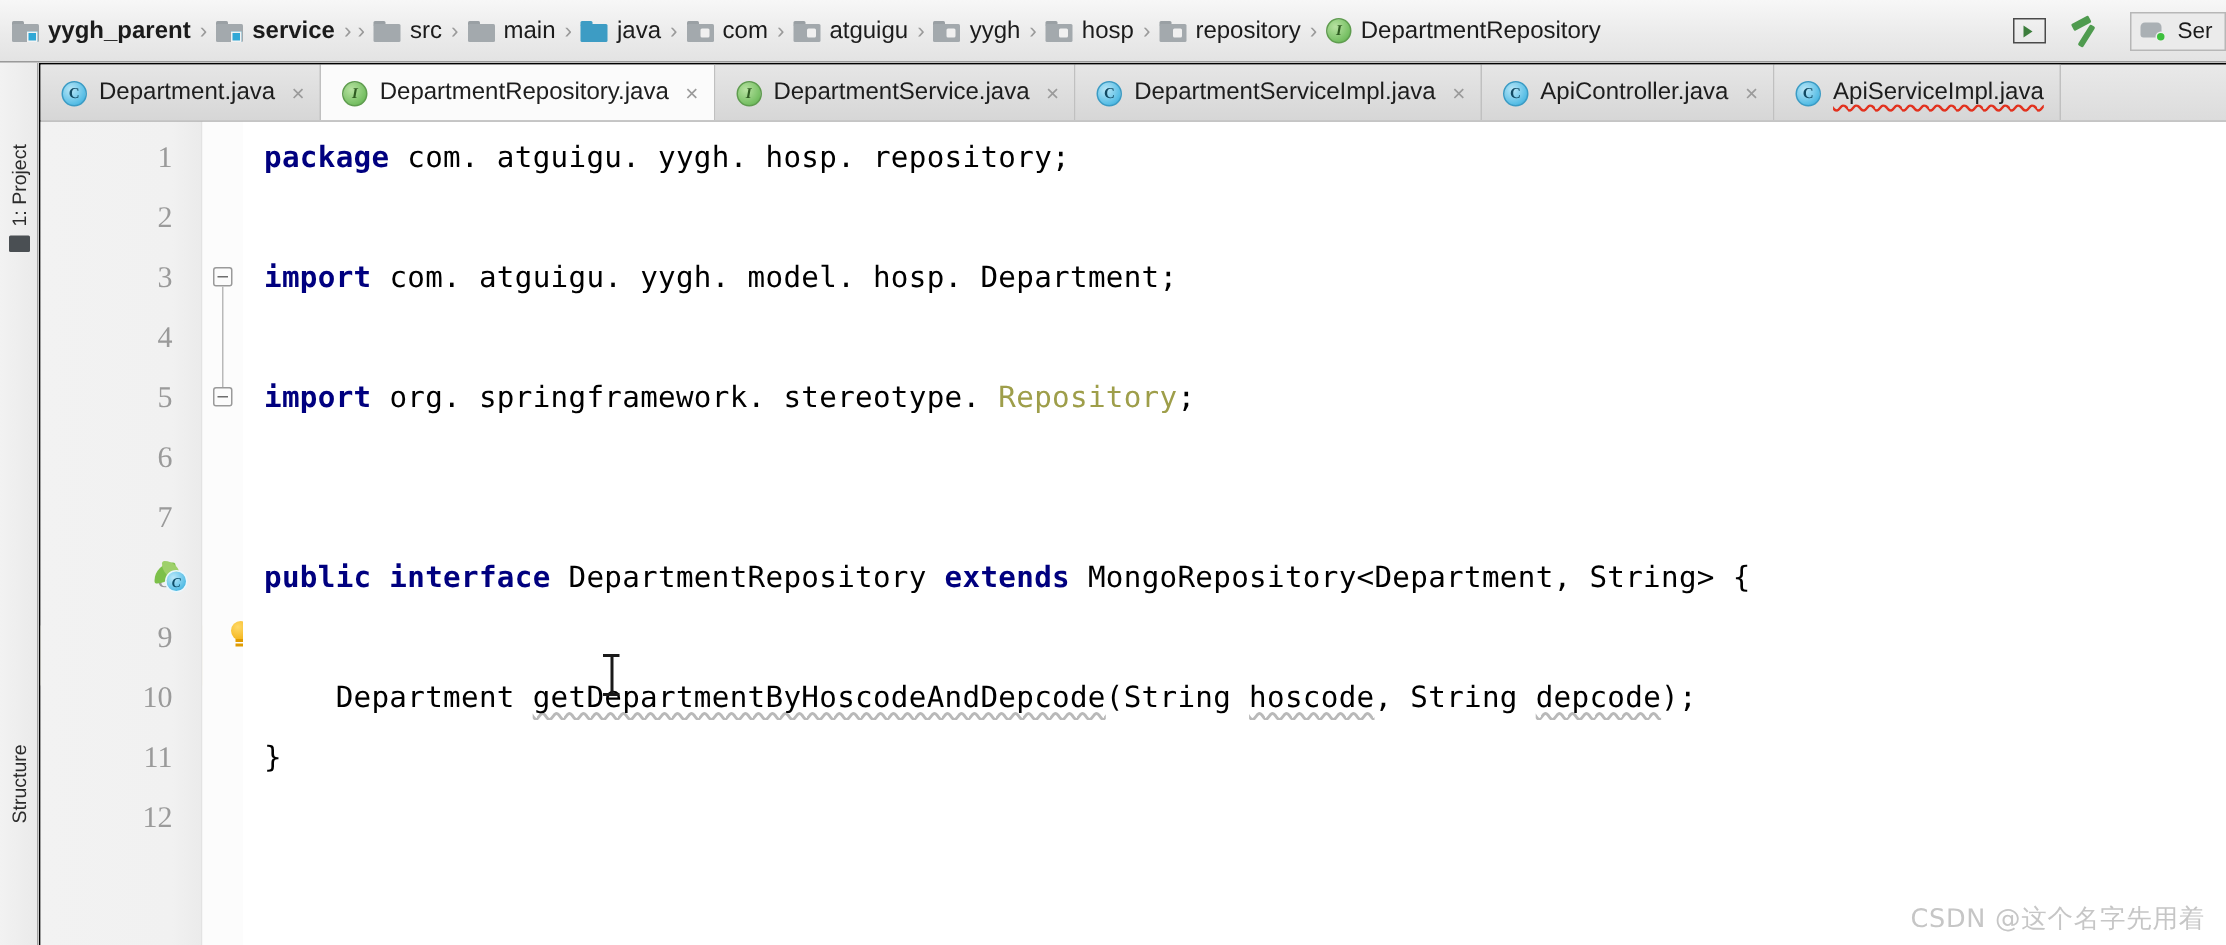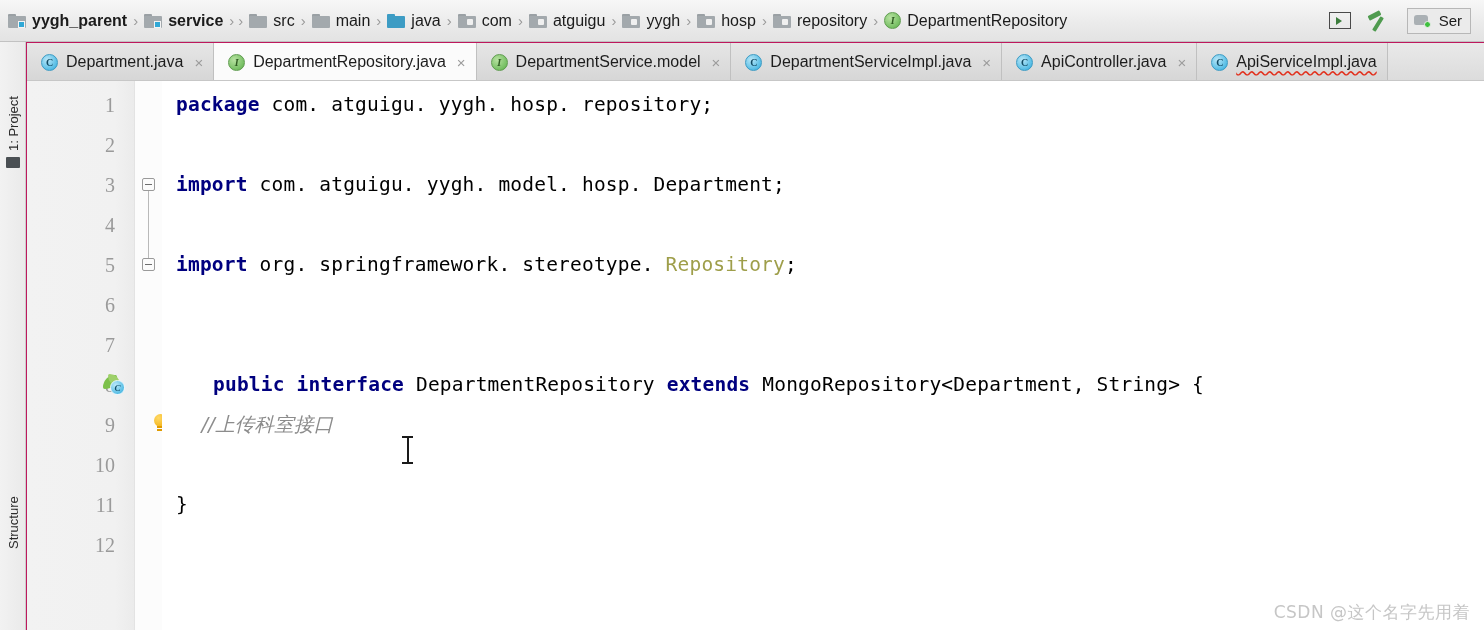--- a/index.html
+++ b/index.html
@@ -2,21 +2,21 @@
 <html><head>
 <meta charset="utf-8">
 <style>
   * { margin:0; padding:0; box-sizing:border-box; }
   html,body { width:1484px; height:630px; overflow:hidden; }
   body {
     font-family:"Liberation Sans", sans-serif;
     background:#f2f2f2;
     -webkit-font-smoothing:antialiased;
   }
-  #app { position:relative; width:1484px; height:630px; background:#be185d; }
+  #app { position:relative; width:1484px; height:630px; background:#000000; }
 
   
   .navbar {
     position:absolute; left:0; top:0; width:1484px; height:42px;
     background:linear-gradient(to bottom,#f7f7f7 0%,#ebebeb 55%,#e3e3e3 100%);
     border-bottom:1px solid #c2c2c2;
     display:flex; align-items:center; padding-left:4px;
     white-space:nowrap;
   }
   .crumb {
@@ -54,21 +54,21 @@
   .ico-class {
     width:17px; height:17px; border-radius:50%;
     background:radial-gradient(circle at 35% 32%,#b8e6f7 0%,#56bde5 70%,#2f9fce 100%);
     border:1px solid #3b9bc4;
     color:#124a63; font-size:10px; font-weight:bold;
     display:flex; align-items:center; justify-content:center;
     font-family:"Liberation Serif", serif;
   }
 
   .nav-spacer { flex:1 1 auto; }
-  .nav-tools { display:flex; align-items:center; gap:12px; padding-right:13px; }
+  .nav-tools { display:flex; align-items:center; gap:12px; padding-right:0; }
   .tool-btn { width:26px; height:22px; display:flex; align-items:center; justify-content:center; }
   .runcfg-box { width:22px; height:17px; border:1.5px solid #4a4a4a; position:relative; }
   .runcfg-box:after {
     content:""; position:absolute; left:6px; top:4px;
     border-left:6px solid #3c7d3c; border-top:4px solid transparent; border-bottom:4px solid transparent;
   }
   .hammer { position:relative; width:22px; height:20px; }
   .hammer .handle { position:absolute; left:9px; top:5px; width:4px; height:16px;
     background:#4f9b4f; transform:rotate(32deg); border-radius:1px; }
   .hammer .head { position:absolute; left:1px; top:2px; width:13px; height:5px;
@@ -368,21 +368,21 @@
     </div>
 
     <div class="etab active">
       <span class="ico ico-iface">I</span>
       <span class="tlabel">DepartmentRepository.java</span>
       <span class="close">×</span>
     </div>
 
     <div class="etab">
       <span class="ico ico-iface">I</span>
-      <span class="tlabel">DepartmentService.model</span>
+      <span class="tlabel">DepartmentService.java</span>
       <span class="close">×</span>
     </div>
 
     <div class="etab">
       <span class="ico ico-class">C</span>
       <span class="tlabel">DepartmentServiceImpl.java</span>
       <span class="close">×</span>
     </div>
 
     <div class="etab">
@@ -430,22 +430,22 @@
         <div class="fold" style="top: 97px;"></div>
         <div class="foldline" style="top: 110px; height: 74px;"></div>
         <div class="foldend" style="top: 177px;"></div>
       </div>
     <div class="code" id="codearea">
         <div class="codeline" style="top: 4px;"><span class="kw">package </span><span class="plain">com. atguigu. yygh. hosp. repository;</span></div>
         <div class="codeline" style="top: 44px;"></div>
         <div class="codeline" style="top: 84px;"><span class="kw">import </span><span class="plain">com. atguigu. yygh. model. hosp. Department;</span></div>
         <div class="codeline" style="top: 164px; text-align: right;"><span class="kw">import </span><span class="plain">org. springframework. stereotype. </span><span class="anno">Repository</span><span class="plain">;</span></div>
         <div class="codeline" style="top: 204px;"></div>
-        <div class="codeline" style="top: 284px; margin-left: 37px;"><span class="kw">public interface </span><span class="plain">DepartmentRepository </span><span class="kw">extends </span><span class="plain">MongoRepository&lt;Department, String&gt; {</span></div>
-        <div class="codeline" style="top: 324px;"><span class="cmt">    //上传科室接口</span></div>
+        <div class="codeline" style="top: 284px;"><span class="kw">public interface </span><span class="plain">DepartmentRepository </span><span class="kw">extends </span><span class="plain">MongoRepository&lt;Department, String&gt; {</span></div>
+        <div class="codeline" style="top: 364px;"><span class="plain">    Department </span><span class="typo">getDepartmentByHoscodeAndDepcode</span><span class="plain">(String </span><span class="typo">hoscode</span><span class="plain">, String </span><span class="typo">depcode</span><span class="plain">);</span></div>
         <div class="codeline" style="top: 404px;"><span class="plain">}</span></div>
         <div class="codeline" style="top: 444px;"></div>
         <div class="ibeam" style="left: 240px; top: 355px;">
           <i class="t"></i>
           <i class="v"></i>
           <i class="b"></i>
         </div>
       </div>
 
   </div>

